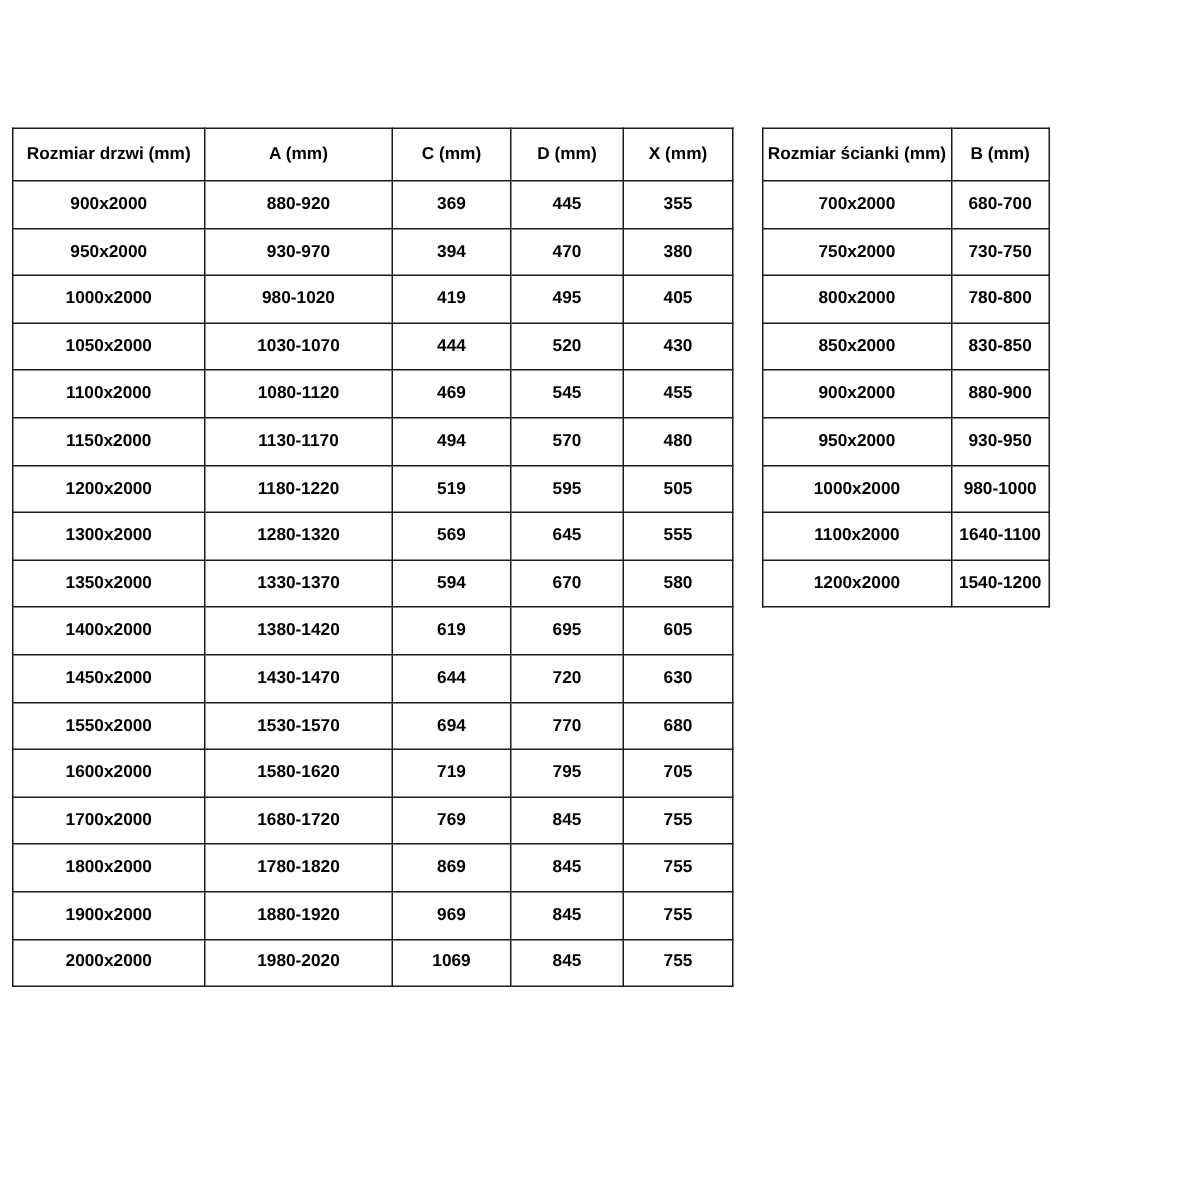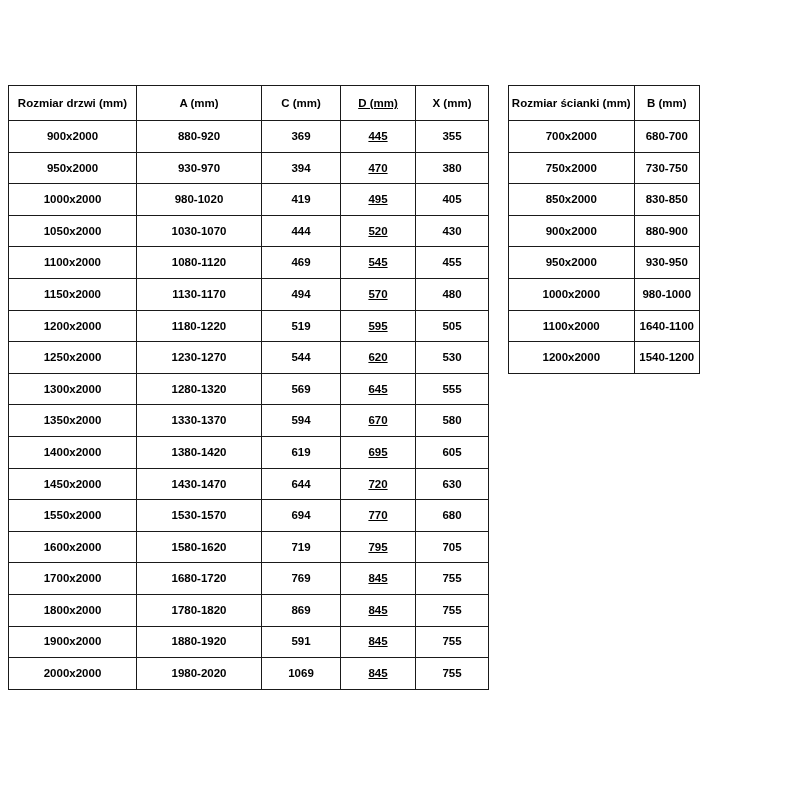--- a/index.html
+++ b/index.html
@@ -49,21 +49,21 @@
     white-space: nowrap;
   }
   table.spec th {
     font-size: 11.5px;
     height: 34px;
   }
   
   #doors-table .c0 { width: 127px; }
   #doors-table .c1 { width: 124px; }
   #doors-table .c2 { width: 78px; }
-  #doors-table .c3 { width: 74px; text-decoration: underline; }
+  #doors-table .c3 { width: 74px; }
   #doors-table .c4 { width: 72px; }
   
   #wall-table .w0 { width: 150px; }
   #wall-table .w1 { width: 107px; }
 </style>
 </head>
 <body>
 
 <div class="sheet">
 
@@ -122,27 +122,20 @@
           <td class="c4">480</td>
         </tr>
         <tr>
           <td class="c0">1200x2000</td>
           <td class="c1">1180-1220</td>
           <td class="c2">519</td>
           <td class="c3">595</td>
           <td class="c4">505</td>
         </tr>
         <tr>
-          <td class="c0">1250x2000</td>
-          <td class="c1">1230-1270</td>
-          <td class="c2">544</td>
-          <td class="c3">620</td>
-          <td class="c4">530</td>
-        </tr>
-        <tr>
           <td class="c0">1300x2000</td>
           <td class="c1">1280-1320</td>
           <td class="c2">569</td>
           <td class="c3">645</td>
           <td class="c4">555</td>
         </tr>
         <tr>
           <td class="c0">1350x2000</td>
           <td class="c1">1330-1370</td>
           <td class="c2">594</td>
@@ -187,21 +180,21 @@
         <tr>
           <td class="c0">1800x2000</td>
           <td class="c1">1780-1820</td>
           <td class="c2">869</td>
           <td class="c3">845</td>
           <td class="c4">755</td>
         </tr>
         <tr>
           <td class="c0">1900x2000</td>
           <td class="c1">1880-1920</td>
-          <td class="c2">591</td>
+          <td class="c2">969</td>
           <td class="c3">845</td>
           <td class="c4">755</td>
         </tr>
         <tr>
           <td class="c0">2000x2000</td>
           <td class="c1">1980-2020</td>
           <td class="c2">1069</td>
           <td class="c3">845</td>
           <td class="c4">755</td>
         </tr>
@@ -220,20 +213,24 @@
       <tbody>
         <tr>
           <td class="w0">700x2000</td>
           <td class="w1">680-700</td>
         </tr>
         <tr>
           <td class="w0">750x2000</td>
           <td class="w1">730-750</td>
         </tr>
         <tr>
+          <td class="w0">800x2000</td>
+          <td class="w1">780-800</td>
+        </tr>
+        <tr>
           <td class="w0">850x2000</td>
           <td class="w1">830-850</td>
         </tr>
         <tr>
           <td class="w0">900x2000</td>
           <td class="w1">880-900</td>
         </tr>
         <tr>
           <td class="w0">950x2000</td>
           <td class="w1">930-950</td>

